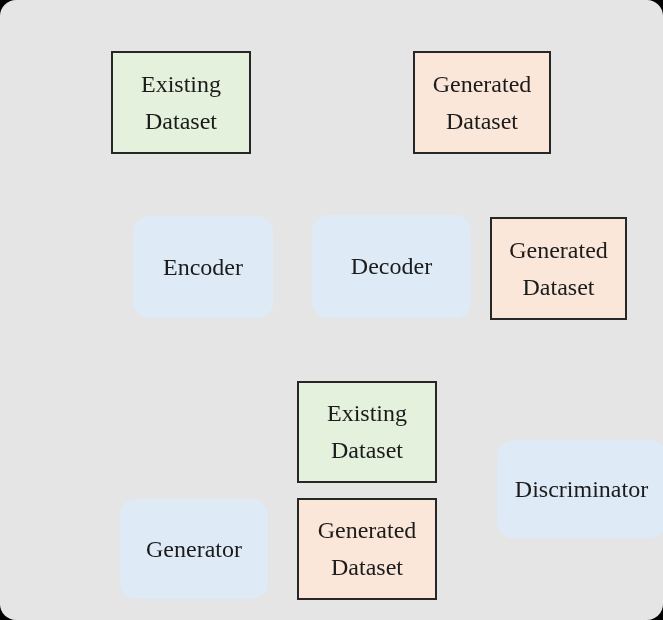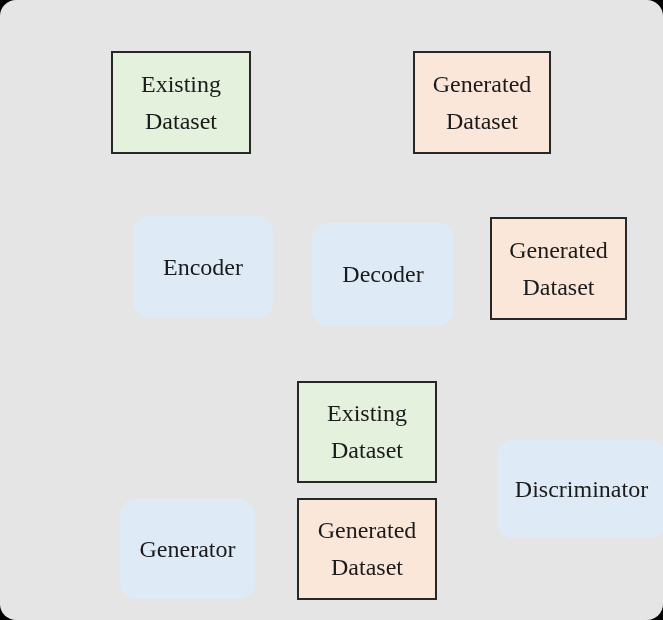--- a/index.html
+++ b/index.html
@@ -40,25 +40,25 @@
   
   .rounded {
     background: #deebf7;
     border: none;
     border-radius: 16px;
   }
   
   #node-existing-dataset-top   { left: 111px; top:  51px; width: 140px; height: 103px; }
   #node-generated-dataset-top  { left: 413px; top:  51px; width: 138px; height: 103px; }
   #node-encoder                { left: 133px; top: 216px; width: 140px; height: 102px; }
-  #node-decoder                { left: 312px; top: 215px; width: 142px; height: 103px; margin-top: 8px; }
+  #node-decoder                { left: 312px; top: 215px; width: 159px; height: 103px; }
   #node-generated-dataset-mid  { left: 490px; top: 217px; width: 137px; height: 103px; }
   #node-existing-dataset-bottom{ left: 297px; top: 381px; width: 140px; height: 102px; }
   #node-generated-dataset-bottom{ left: 297px; top: 498px; width: 140px; height: 102px; }
-  #node-generator              { left: 120px; top: 499px; width: 135px; height: 100px; }
+  #node-generator              { left: 120px; top: 499px; width: 148px; height: 100px; }
   #node-discriminator          { left: 478px; top: 440px; width: 169px; height:  98px; margin-left: 19px; }
 </style>
 </head>
 <body>
 
 <div id="canvas">
 
   <div class="node square fill-green" id="node-existing-dataset-top">
     <span class="label">Existing Dataset</span>
   </div>

